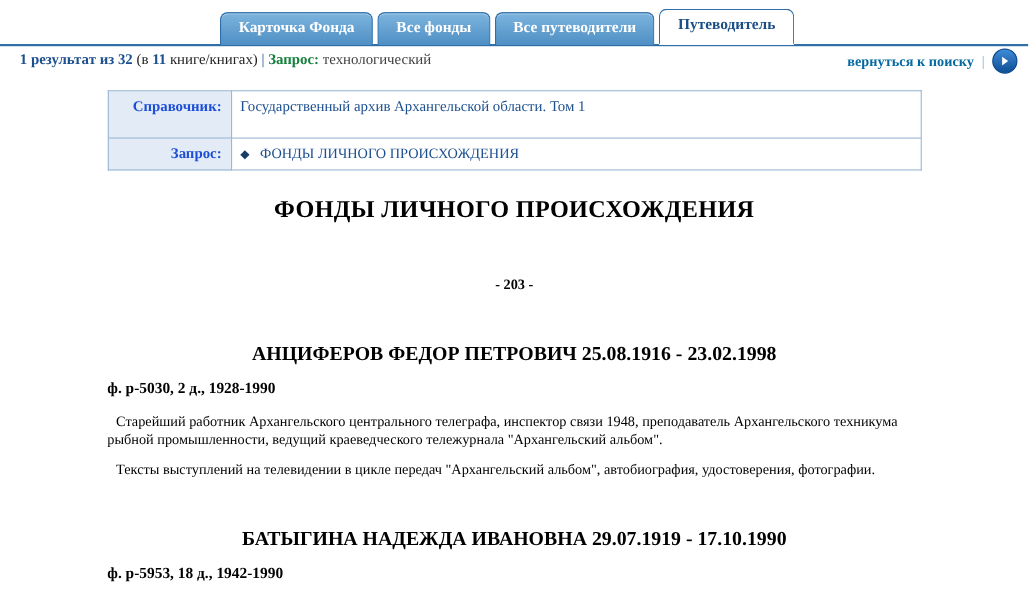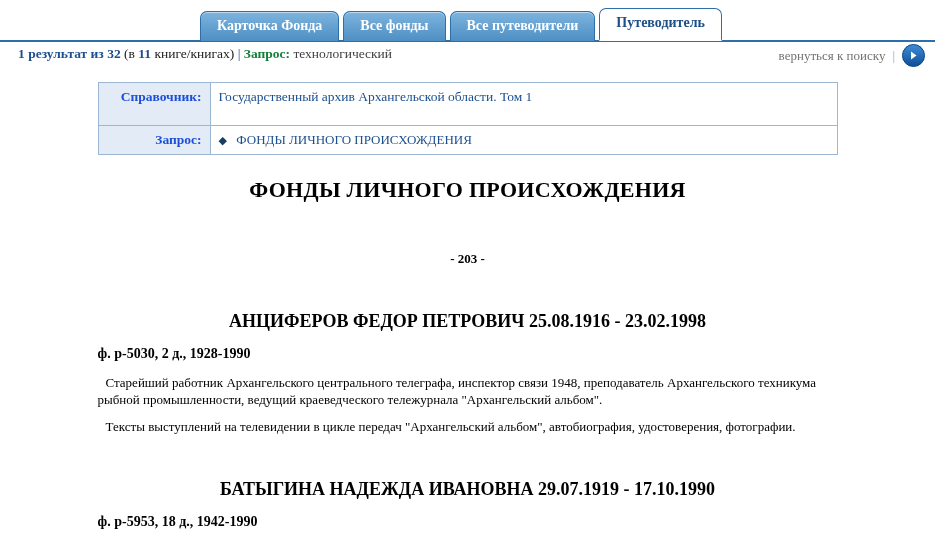--- a/index.html
+++ b/index.html
@@ -77,24 +77,25 @@
   .backbox {
     position: absolute;
     right: 10px;
     top: 2px;
     display: flex;
     align-items: center;
     gap: 7px;
   }
   .backlink {
     font-size: 13px;
-    color: #737373;
+    color: #0369a1;
     text-decoration: none;
     cursor: pointer;
     font-family: "Liberation Serif", serif;
+    font-weight: bold;
   }
   .divider-v {
     color: #8aa9c6;
     font-size: 13px;
   }
   .arrowbtn {
     width: 21px;
     height: 21px;
     border-radius: 50%;
     background: #1b63b0;

